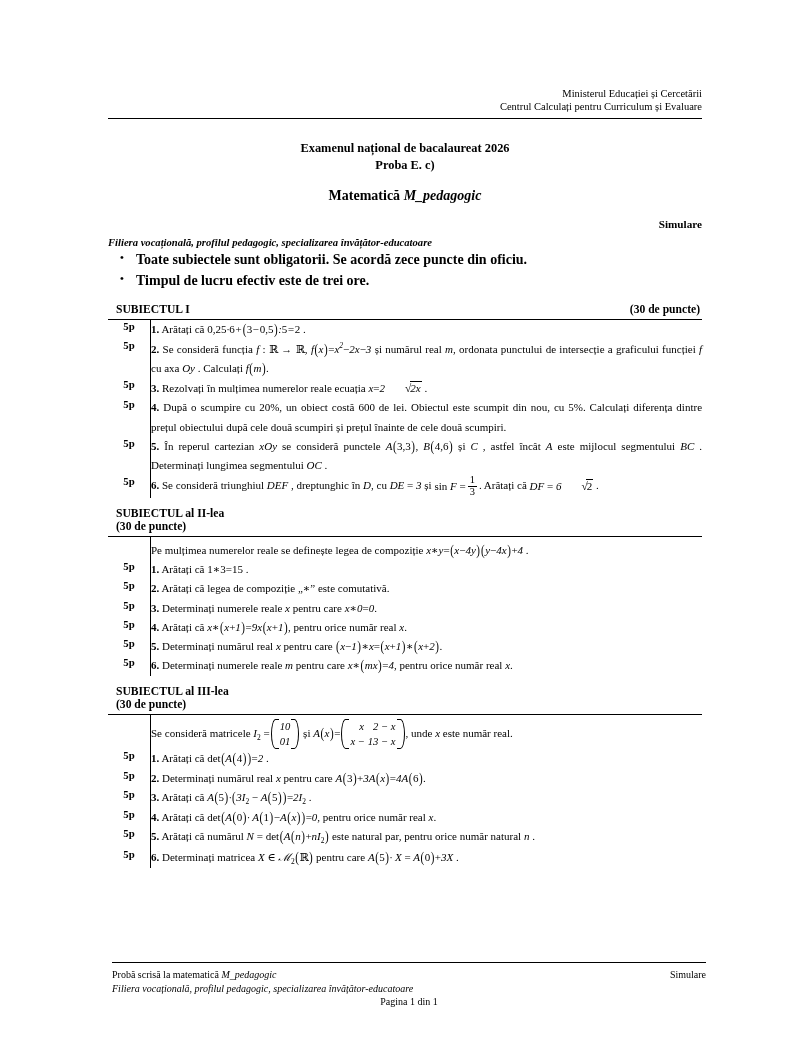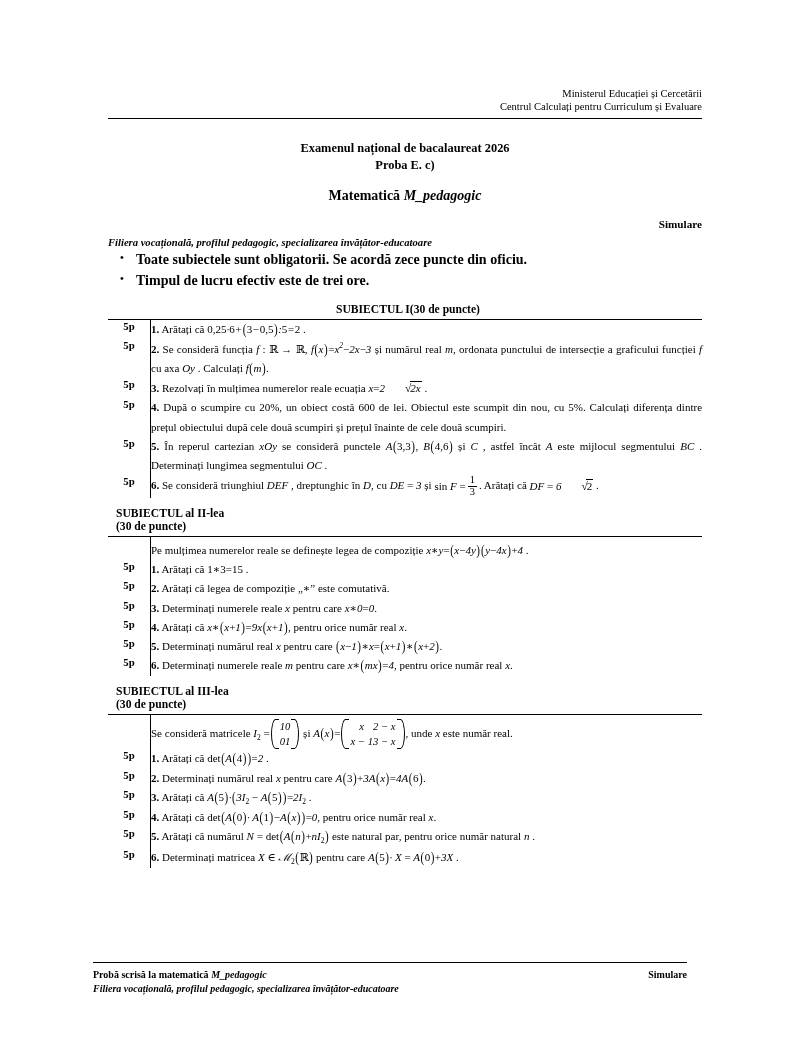--- a/index.html
+++ b/index.html
@@ -83,21 +83,21 @@
     content: "\2022";
     position: absolute;
     left: 12px;
     top: -1px;
     font-size: 11px;
   }
 
   
   .section-head {
     display: flex;
-    justify-content: center;
+    justify-content: space-between;
     align-items: baseline;
     font-weight: bold;
     font-size: 11.6px;
     margin-top: 11px;
     padding: 0 2px 0 8px;
   }
   .section-head.tight { margin-top: 9px; flex-direction: column; }
   .hr-sec {
     border: 0;
     border-top: 1.1px solid #000;
@@ -211,24 +211,23 @@
     text-align: center;
     font-style: italic;
     font-size: 0.97em;
     line-height: 1.45;
     white-space: nowrap;
   }
 
   
   .footer-wrap {
     position: absolute;
-    left: 93px;
+    left: 112px;
     top: 962px;
     width: 594px;
-    font-weight: bold;
   }
   .hr-foot {
     border: 0;
     border-top: 1.1px solid #000;
     margin: 0 0 5px 0;
     width: 100%;
   }
   .foot-row {
     display: flex;
     justify-content: space-between;
@@ -453,13 +452,14 @@
 
 </div>
 
 <div class="footer-wrap">
   <hr class="hr-foot">
   <div class="foot-row">
     <span><span>Probă scrisă la matematică </span><span style="font-style:italic">M_pedagogic</span></span>
     <span>Simulare</span>
   </div>
   <div class="foot-ital">Filiera vocațională, profilul pedagogic, specializarea învățător-educatoare</div>
+  <div class="foot-center">Pagina 1 din 1</div>
 </div>
 
 </body></html>

